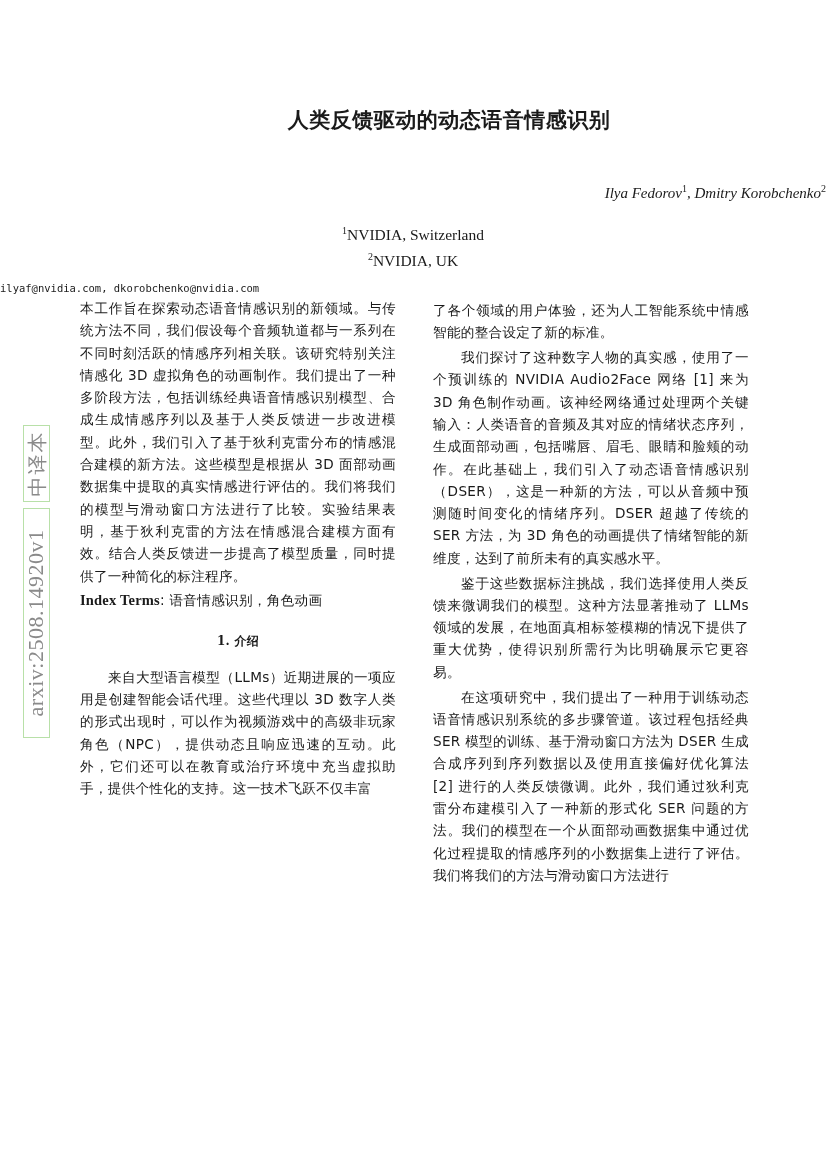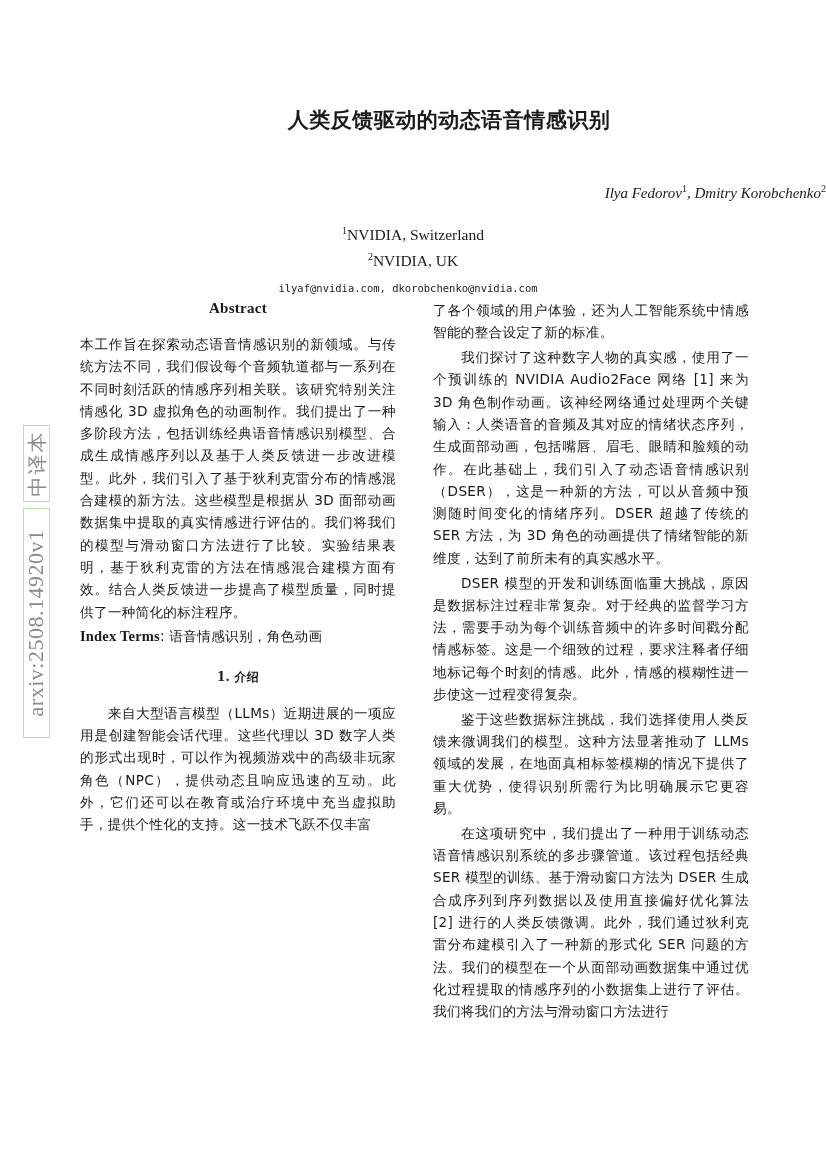--- a/index.html
+++ b/index.html
@@ -20,21 +20,21 @@
     font-family: "Liberation Serif", serif;
   }
   .authors sup, .affil sup { font-size: 10px; font-style: normal; }
   .affil {
     position: absolute; left: 0; width: 826px; text-align: center;
     font-size: 15.5px; font-family: "Liberation Serif", serif;
   }
   .affil.a1 { top: 225px; }
   .affil.a2 { top: 251px; }
   .emails {
-    position: absolute; top: 282px; left: 0; width: 816px; text-align: center;
+    position: absolute; top: 282px; left: 0; width: 816px; text-align: left;
     font-size: 10.5px; font-family: "DejaVu Sans Mono", "Liberation Mono", monospace;
   }
   .col {
     position: absolute; width: 316px;
     font-size: 13.6px; line-height: 22.3px; text-align: justify;
     font-family: "DejaVu Sans", "Liberation Sans", sans-serif;
     letter-spacing: 0.3px;
   }
   .col.left { left: 80px; top: 297px; }
   .col.right { left: 433px; top: 299px; }
@@ -84,26 +84,24 @@
 <div class="emails">ilyaf@nvidia.com, dkorobchenko@nvidia.com</div>
 
 <div class="stamp cn">
   <span>中译本</span>
 </div>
 <div class="stamp arxiv">
   <span>arxiv:2508.14920v1</span>
 </div>
 
 <div class="col left">
-  <div class="abstract-heading">Abstract</div>
   <p>本工作旨在探索动态语音情感识别的新领域。与传统方法不同，我们假设每个音频轨道都与一系列在不同时刻活跃的情感序列相关联。该研究特别关注情感化 3D 虚拟角色的动画制作。我们提出了一种多阶段方法，包括训练经典语音情感识别模型、合成生成情感序列以及基于人类反馈进一步改进模型。此外，我们引入了基于狄利克雷分布的情感混合建模的新方法。这些模型是根据从 3D 面部动画数据集中提取的真实情感进行评估的。我们将我们的模型与滑动窗口方法进行了比较。实验结果表明，基于狄利克雷的方法在情感混合建模方面有效。结合人类反馈进一步提高了模型质量，同时提供了一种简化的标注程序。</p>
   <p class="index-terms"><b>Index Terms</b><span>: 语音情感识别，角色动画</span></p>
   <div class="section-heading">1. 介绍</div>
   <p class="indent">来自大型语言模型（LLMs）近期进展的一项应用是创建智能会话代理。这些代理以 3D 数字人类的形式出现时，可以作为视频游戏中的高级非玩家角色（NPC），提供动态且响应迅速的互动。此外，它们还可以在教育或治疗环境中充当虚拟助手，提供个性化的支持。这一技术飞跃不仅丰富</p>
 </div>
 
 <div class="col right">
   <p>了各个领域的用户体验，还为人工智能系统中情感智能的整合设定了新的标准。</p>
   <p class="indent">我们探讨了这种数字人物的真实感，使用了一个预训练的 NVIDIA Audio2Face 网络 [1] 来为 3D 角色制作动画。该神经网络通过处理两个关键输入：人类语音的音频及其对应的情绪状态序列，生成面部动画，包括嘴唇、眉毛、眼睛和脸颊的动作。在此基础上，我们引入了动态语音情感识别（DSER），这是一种新的方法，可以从音频中预测随时间变化的情绪序列。DSER 超越了传统的 SER 方法，为 3D 角色的动画提供了情绪智能的新维度，达到了前所未有的真实感水平。</p>
-  <p class="indent">DSER 模型的开发和训练面临重大挑战，原因是数据标注过程非常复杂。对于经典的监督学习方法，需要手动为每个训练音频中的许多时间戳分配情感标签。这是一个细致的过程，要求注释者仔细地标记每个时刻的情感。此外，情感的模糊性进一步使这一过程变得复杂。</p>
   <p class="indent">鉴于这些数据标注挑战，我们选择使用人类反馈来微调我们的模型。这种方法显著推动了 LLMs 领域的发展，在地面真相标签模糊的情况下提供了重大优势，使得识别所需行为比明确展示它更容易。</p>
   <p class="indent">在这项研究中，我们提出了一种用于训练动态语音情感识别系统的多步骤管道。该过程包括经典 SER 模型的训练、基于滑动窗口方法为 DSER 生成合成序列到序列数据以及使用直接偏好优化算法 [2] 进行的人类反馈微调。此外，我们通过狄利克雷分布建模引入了一种新的形式化 SER 问题的方法。我们的模型在一个从面部动画数据集中通过优化过程提取的情感序列的小数据集上进行了评估。我们将我们的方法与滑动窗口方法进行</p>
 </div>
 
 </body></html>

